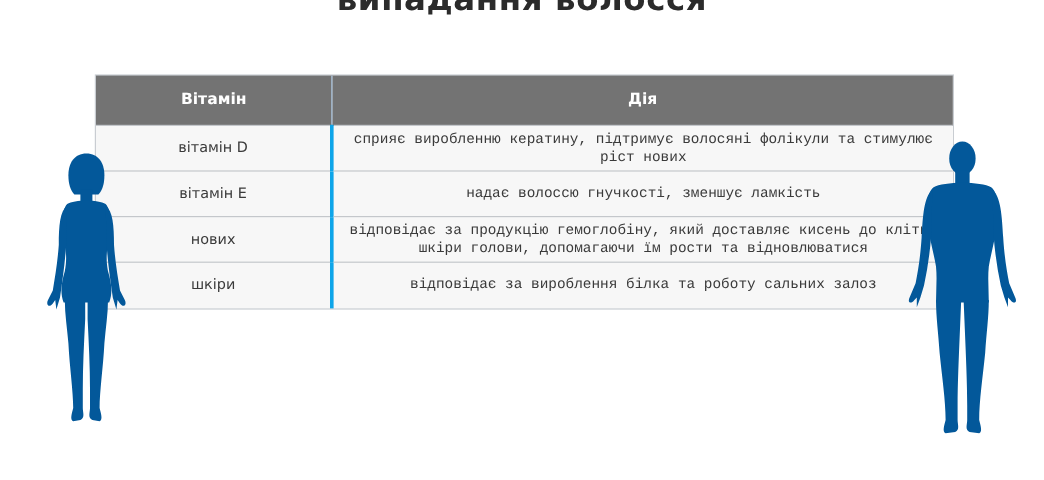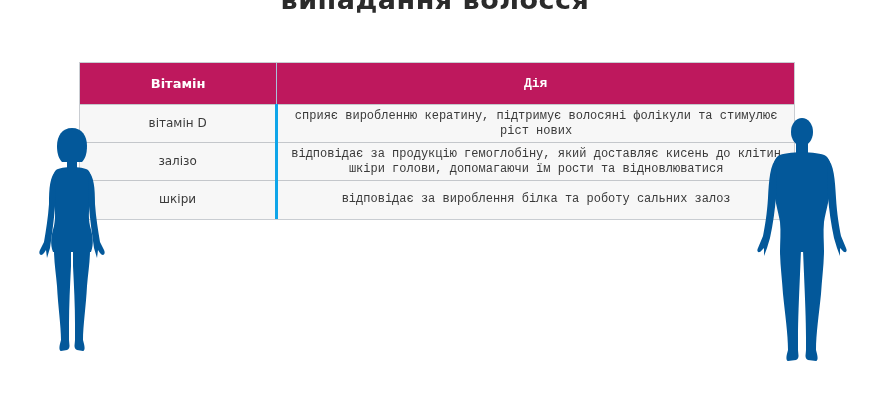--- a/index.html
+++ b/index.html
@@ -12,34 +12,34 @@
     position: absolute; left: 0; width: 870px; top: -16px;
     text-align: center; font-size: 27px; font-weight: bold;
     color: #2b2b2b; letter-spacing: 0.5px;
   }
   .table {
     position: absolute; left: 80px; top: 63px; width: 714px;
     border-collapse: collapse;
     box-shadow: 0 0 0 1px #c9cdd2;
   }
   .table th {
-    background: #be185d; color: #ffffff; font-weight: bold;
+    background: #737373; color: #ffffff; font-weight: bold;
     font-size: 13px; height: 41px; padding: 0;
     border-right: 1px solid #a9c1da;
   }
   .table th:last-child { border-right: none; }
   .table td {
     background: #f7f7f7; color: #3a3a3a; font-size: 12px;
     text-align: center; vertical-align: middle;
     border-top: 1px solid #c4c7cb; border-right: 3px solid #0ea5e9;
     padding: 0 12px; line-height: 15px;
   }
   .table td:last-child { border-right: none; font-family: Liberation Mono, monospace; }
   .col1 { width: 183px; }
-  .col2 { width: 482px; font-family: Liberation Mono, monospace; }
+  .col2 { width: 482px; }
   .r { height: 38px; }
   .figure {
     position: absolute;
   }
   .female { left: 36px; top: 126px; width: 72px; height: 228px; }
   .male { left: 752px; top: 114px; width: 100px; height: 250px; }
 </style>
 </head>
 <body>
 
@@ -51,21 +51,25 @@
       <th class="col1">Вітамін</th>
       <th class="col2">Дія</th>
     </tr>
   </thead>
   <tbody>
     <tr class="r">
       <td>вітамін D</td>
       <td>сприяє виробленню кератину, підтримує волосяні фолікули та стимулює ріст нових</td>
     </tr>
     <tr class="r">
-      <td>залізо</td>
+      <td>вітамін Е</td>
+      <td>надає волоссю гнучкості, зменшує ламкість</td>
+    </tr>
+    <tr class="r">
+      <td>нових</td>
       <td>відповідає за продукцію гемоглобіну, який доставляє кисень до клітин шкіри голови, допомагаючи їм рости та відновлюватися</td>
     </tr>
     <tr class="r">
       <td>шкіри</td>
       <td>відповідає за вироблення білка та роботу сальних залоз</td>
     </tr>
   </tbody>
 </table>
 
 <svg class="figure female" viewBox="0 0 72 228">

